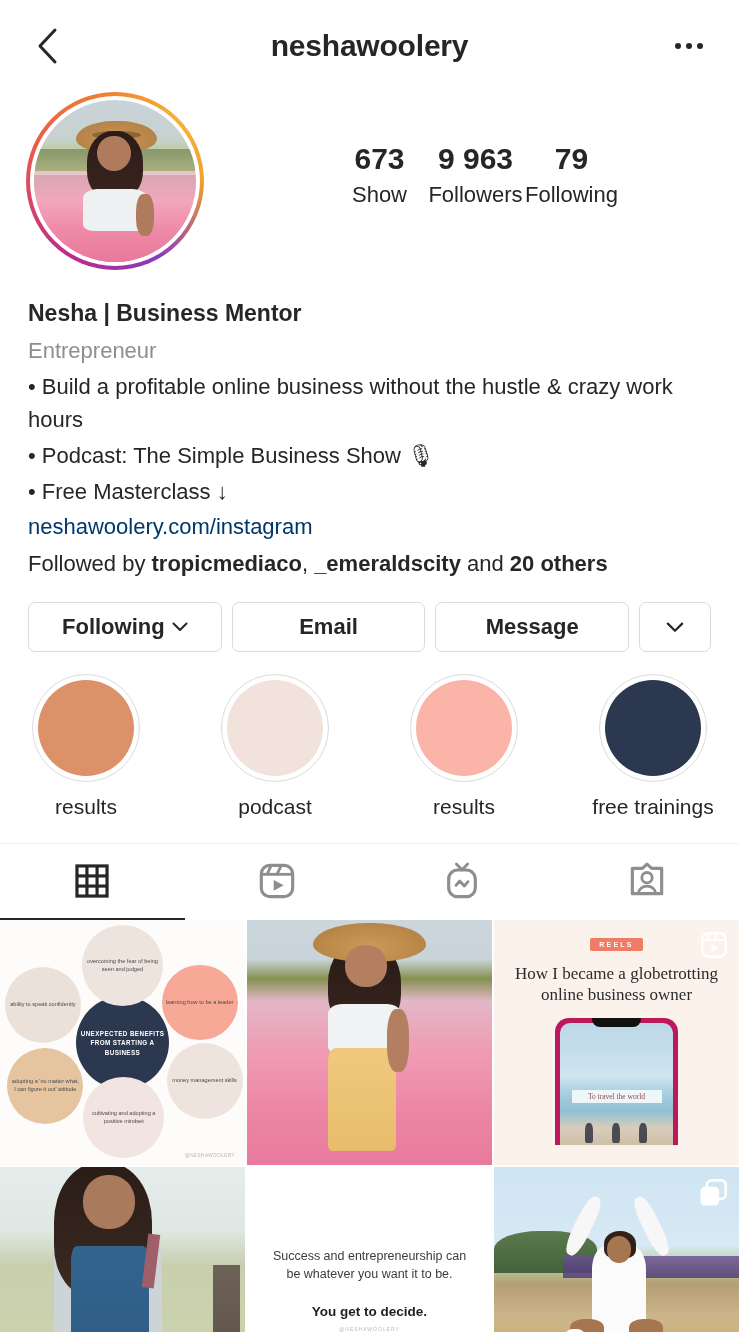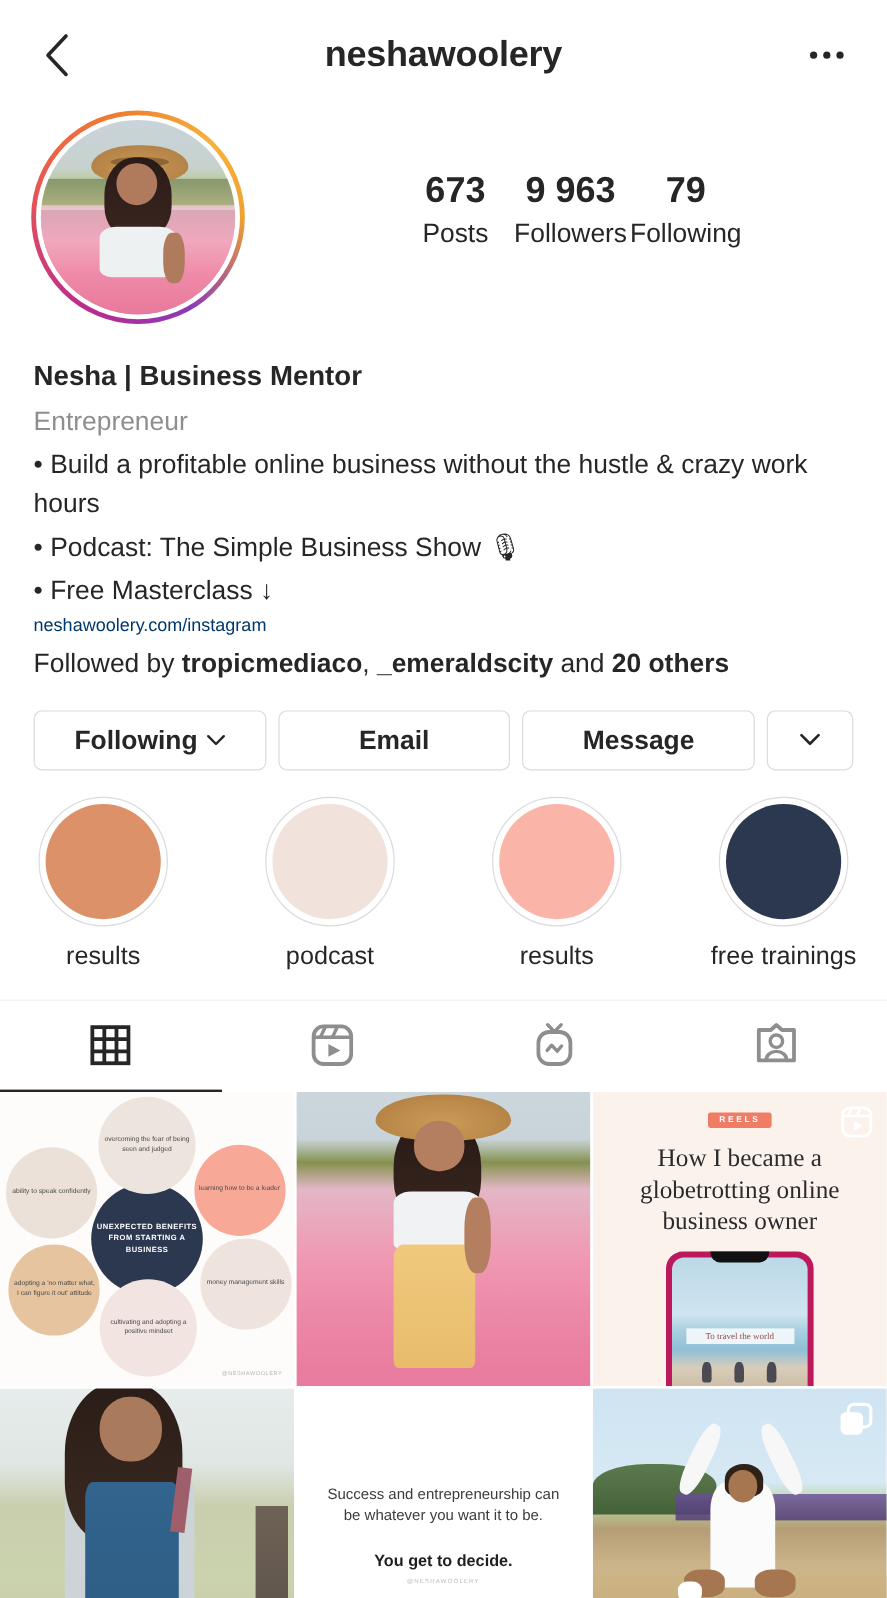--- a/index.html
+++ b/index.html
@@ -67,21 +67,21 @@
   .stats { display: flex; flex: 1; margin-left: 34px; padding-top: 48px; justify-content: center; }
   .stat { text-align: center; cursor: pointer; min-width: 96px; }
   .stat-num { font-size: 30px; font-weight: 600; line-height: 1.25; }
   .stat-label { font-size: 22px; color: #262626; margin-top: 4px; }
 
   
   .bio { padding: 26px 28px 0 28px; }
   .bio-name { font-size: 23px; font-weight: 700; line-height: 1.5; }
   .bio-cat { font-size: 22px; color: #8e8e8e; line-height: 1.55; margin-top: 3px; }
   .bio-line { font-size: 22px; line-height: 1.53; margin-top: 2px; }
-  .bio-link { font-size: 15px; color: #00376b; line-height: 1.55; margin-top: 2px; cursor: pointer; }
+  .bio-link { font-size: 22px; color: #00376b; line-height: 1.55; margin-top: 2px; cursor: pointer; }
   .bio-followed { font-size: 22px; line-height: 1.55; margin-top: 3px; cursor: pointer; }
   .bio-followed b { font-weight: 700; }
 
   
   .actions { display: flex; gap: 10px; padding: 21px 28px 0 28px; }
   .btn {
     height: 50px; border: 1px solid #dbdbdb; border-radius: 7px; background: #fff;
     display: flex; align-items: center; justify-content: center; gap: 7px;
     font-size: 22px; font-weight: 600; color: #262626; cursor: pointer; flex: 1;
   }
@@ -146,21 +146,21 @@
   .fl-arm { position:absolute; left:57%; top:36%; width:9%; height:26%; background:#b47f60; border-radius:40%; }
 
   
   .reelcover { position:absolute; inset:0; background:#fbf2ec; display:flex; flex-direction:column; align-items:center; }
   .reels-tag {
     margin-top: 7%; background:#ef7d66; color:#fff; font-size:7px; font-weight:700;
     letter-spacing:2.2px; padding:3px 9px; border-radius:2px;
   }
   .reel-title {
     margin-top: 5%; width: 90%; text-align: center; font-family: "Liberation Serif", serif;
-    font-size: 21px; line-height: 1.25; color: #2b2b2b;
+    font-size: 17px; line-height: 1.25; color: #2b2b2b;
   }
   .phone-mock {
     margin-top: 5%; width: 50%; height: 52%; background: #be185d; border-radius: 14px 14px 0 0;
     padding: 5px 5px 0 5px; position: relative;
   }
   .phone-screen { width:100%; height:100%; border-radius:10px 10px 0 0; overflow:hidden; position:relative;
     background: linear-gradient(#bcd8e8 0%, #cfe4ef 44%, #a9cfe0 57%, #8fc0d6 72%, #d9cdba 86%, #cdbfa8 100%); }
   .notch { position:absolute; left:30%; top:0; width:40%; height:9px; background:#111; border-radius:0 0 8px 8px; z-index:3; }
   .travel-band { position:absolute; left:10%; right:10%; top:55%; background:rgba(255,255,255,.82);
     text-align:center; font-family:"Liberation Serif", serif; font-size:7.5px; color:#8f4a46; padding:2px 0; }
@@ -237,21 +237,21 @@
           <div class="av-face"></div>
           <div class="av-top"></div>
           <div class="av-arm"></div>
         </div>
       </div>
     </div>
 
     <div class="stats">
       <div class="stat">
         <div class="stat-num">673</div>
-        <div class="stat-label">Posts</div>
+        <div class="stat-label">Show</div>
       </div>
       <div class="stat">
         <div class="stat-num">9 963</div>
         <div class="stat-label">Followers</div>
       </div>
       <div class="stat">
         <div class="stat-num">79</div>
         <div class="stat-label">Following</div>
       </div>
     </div>

